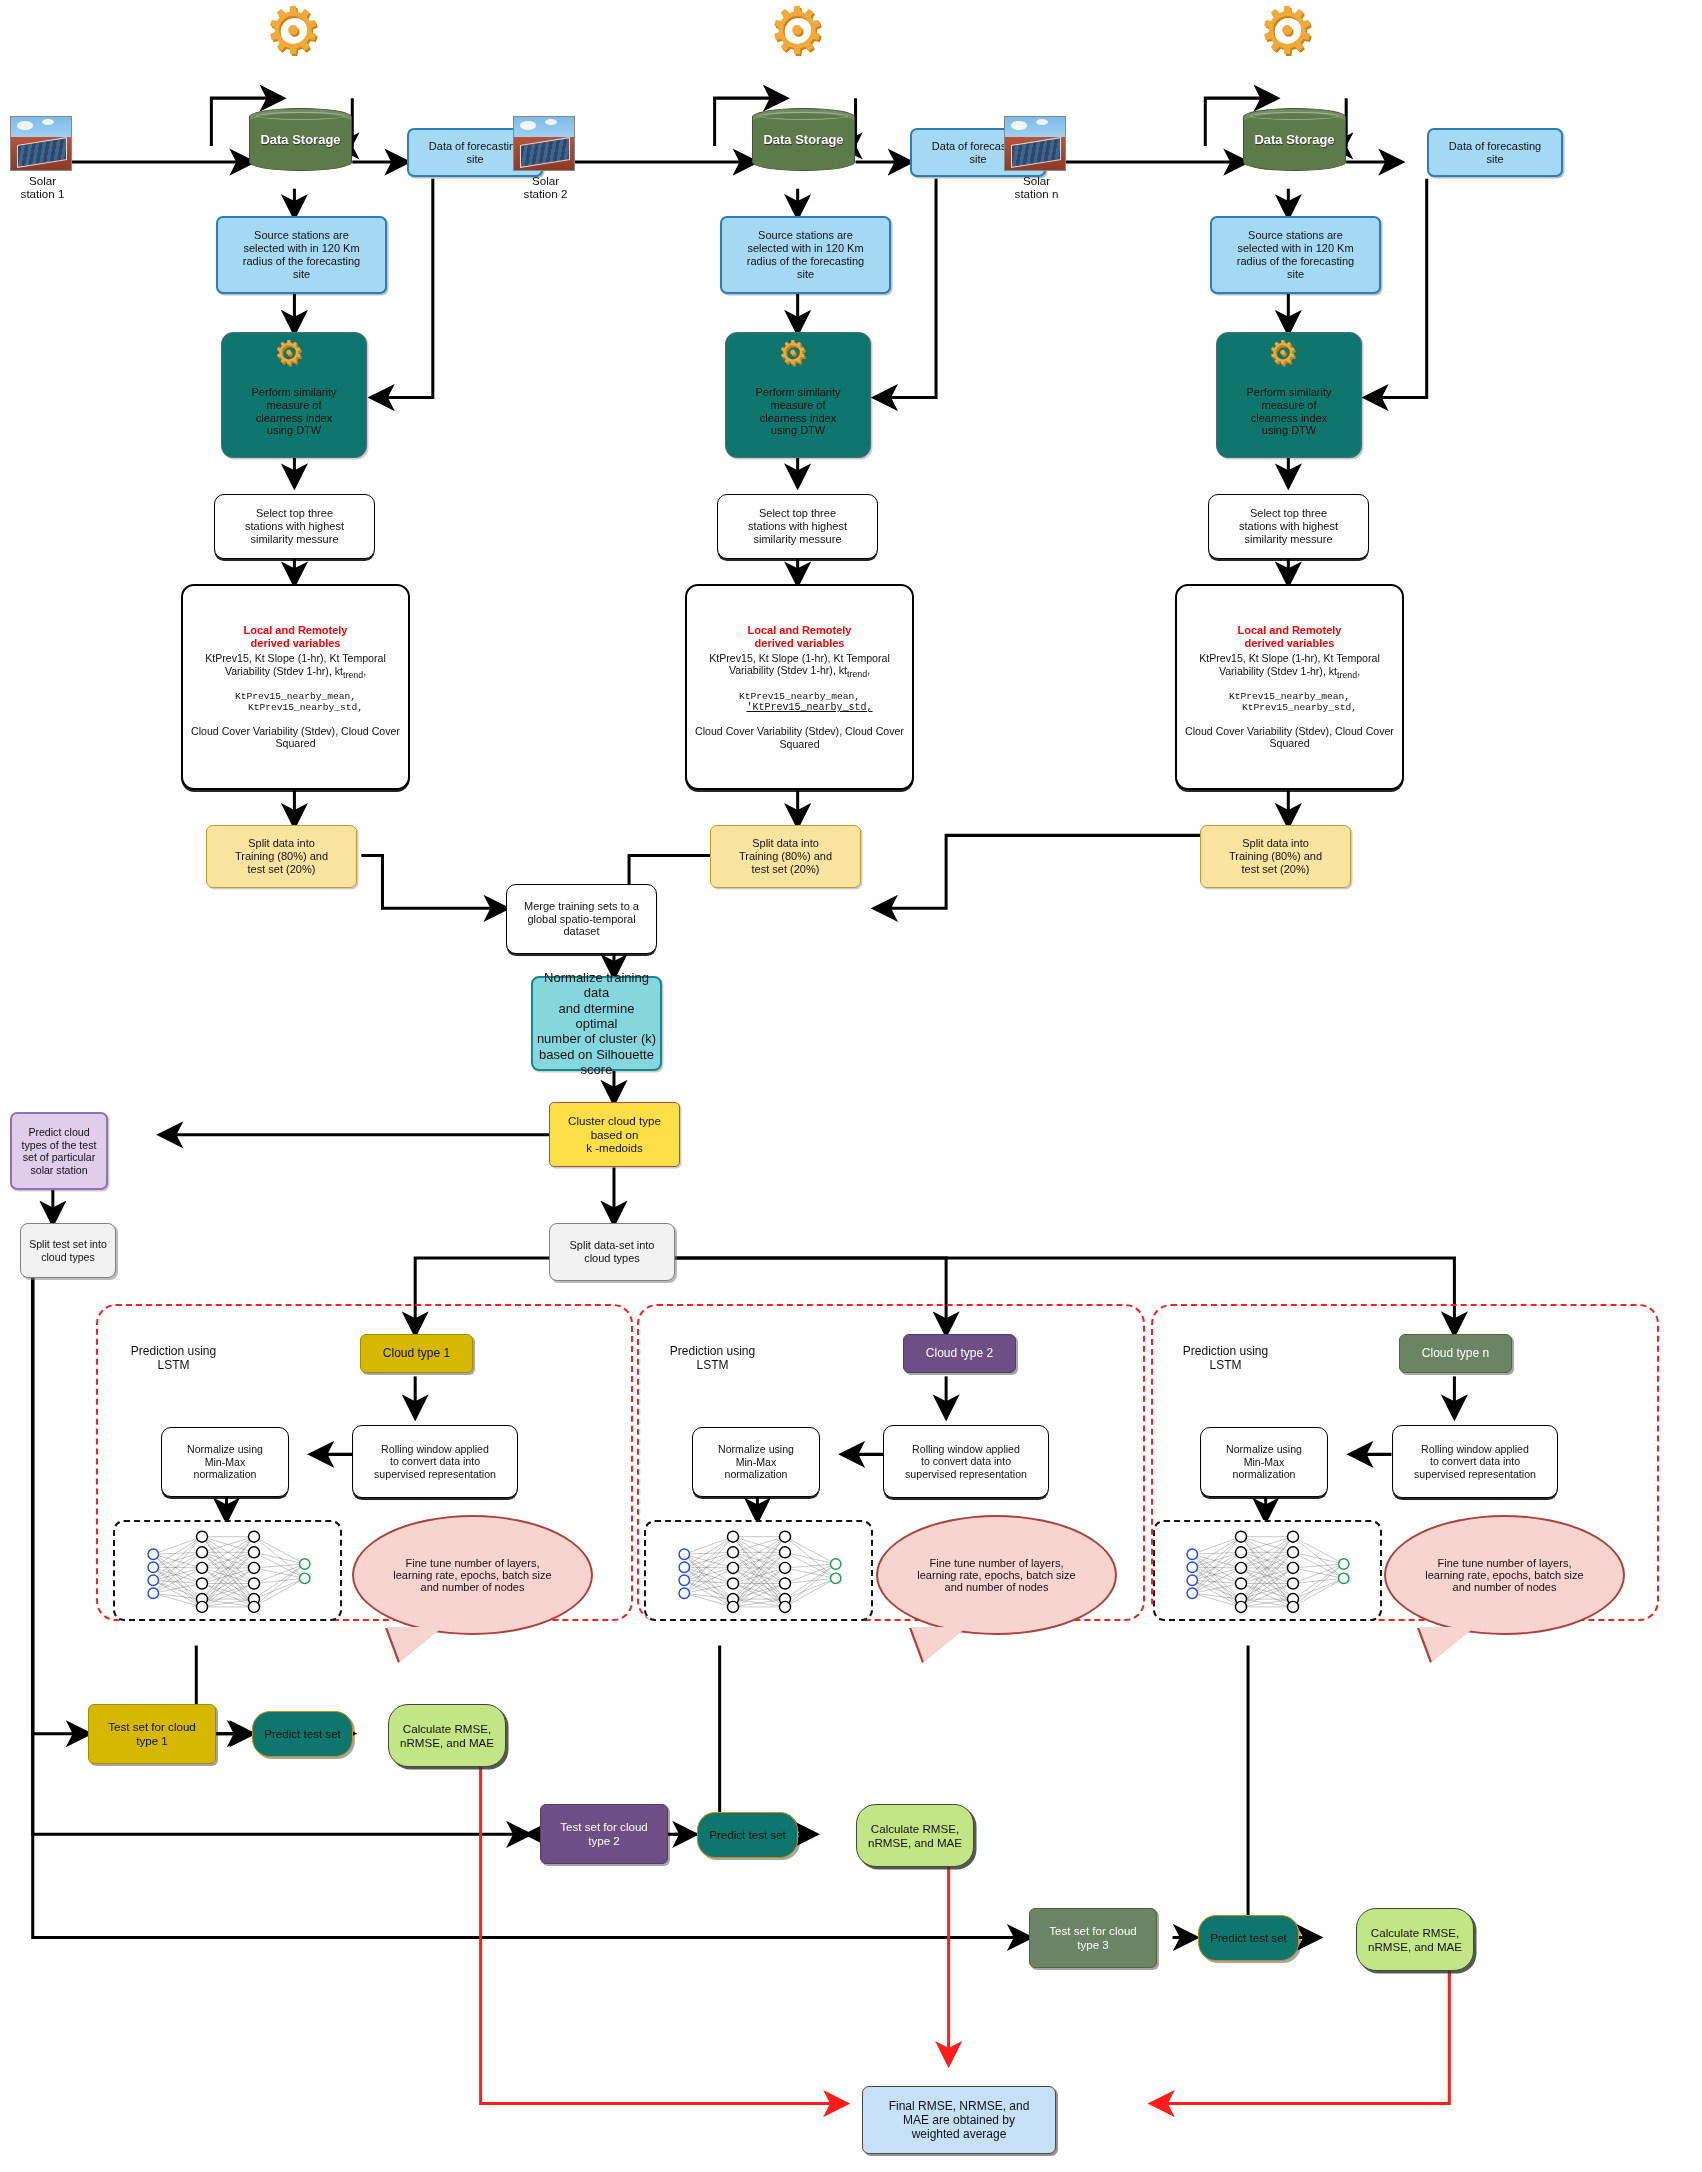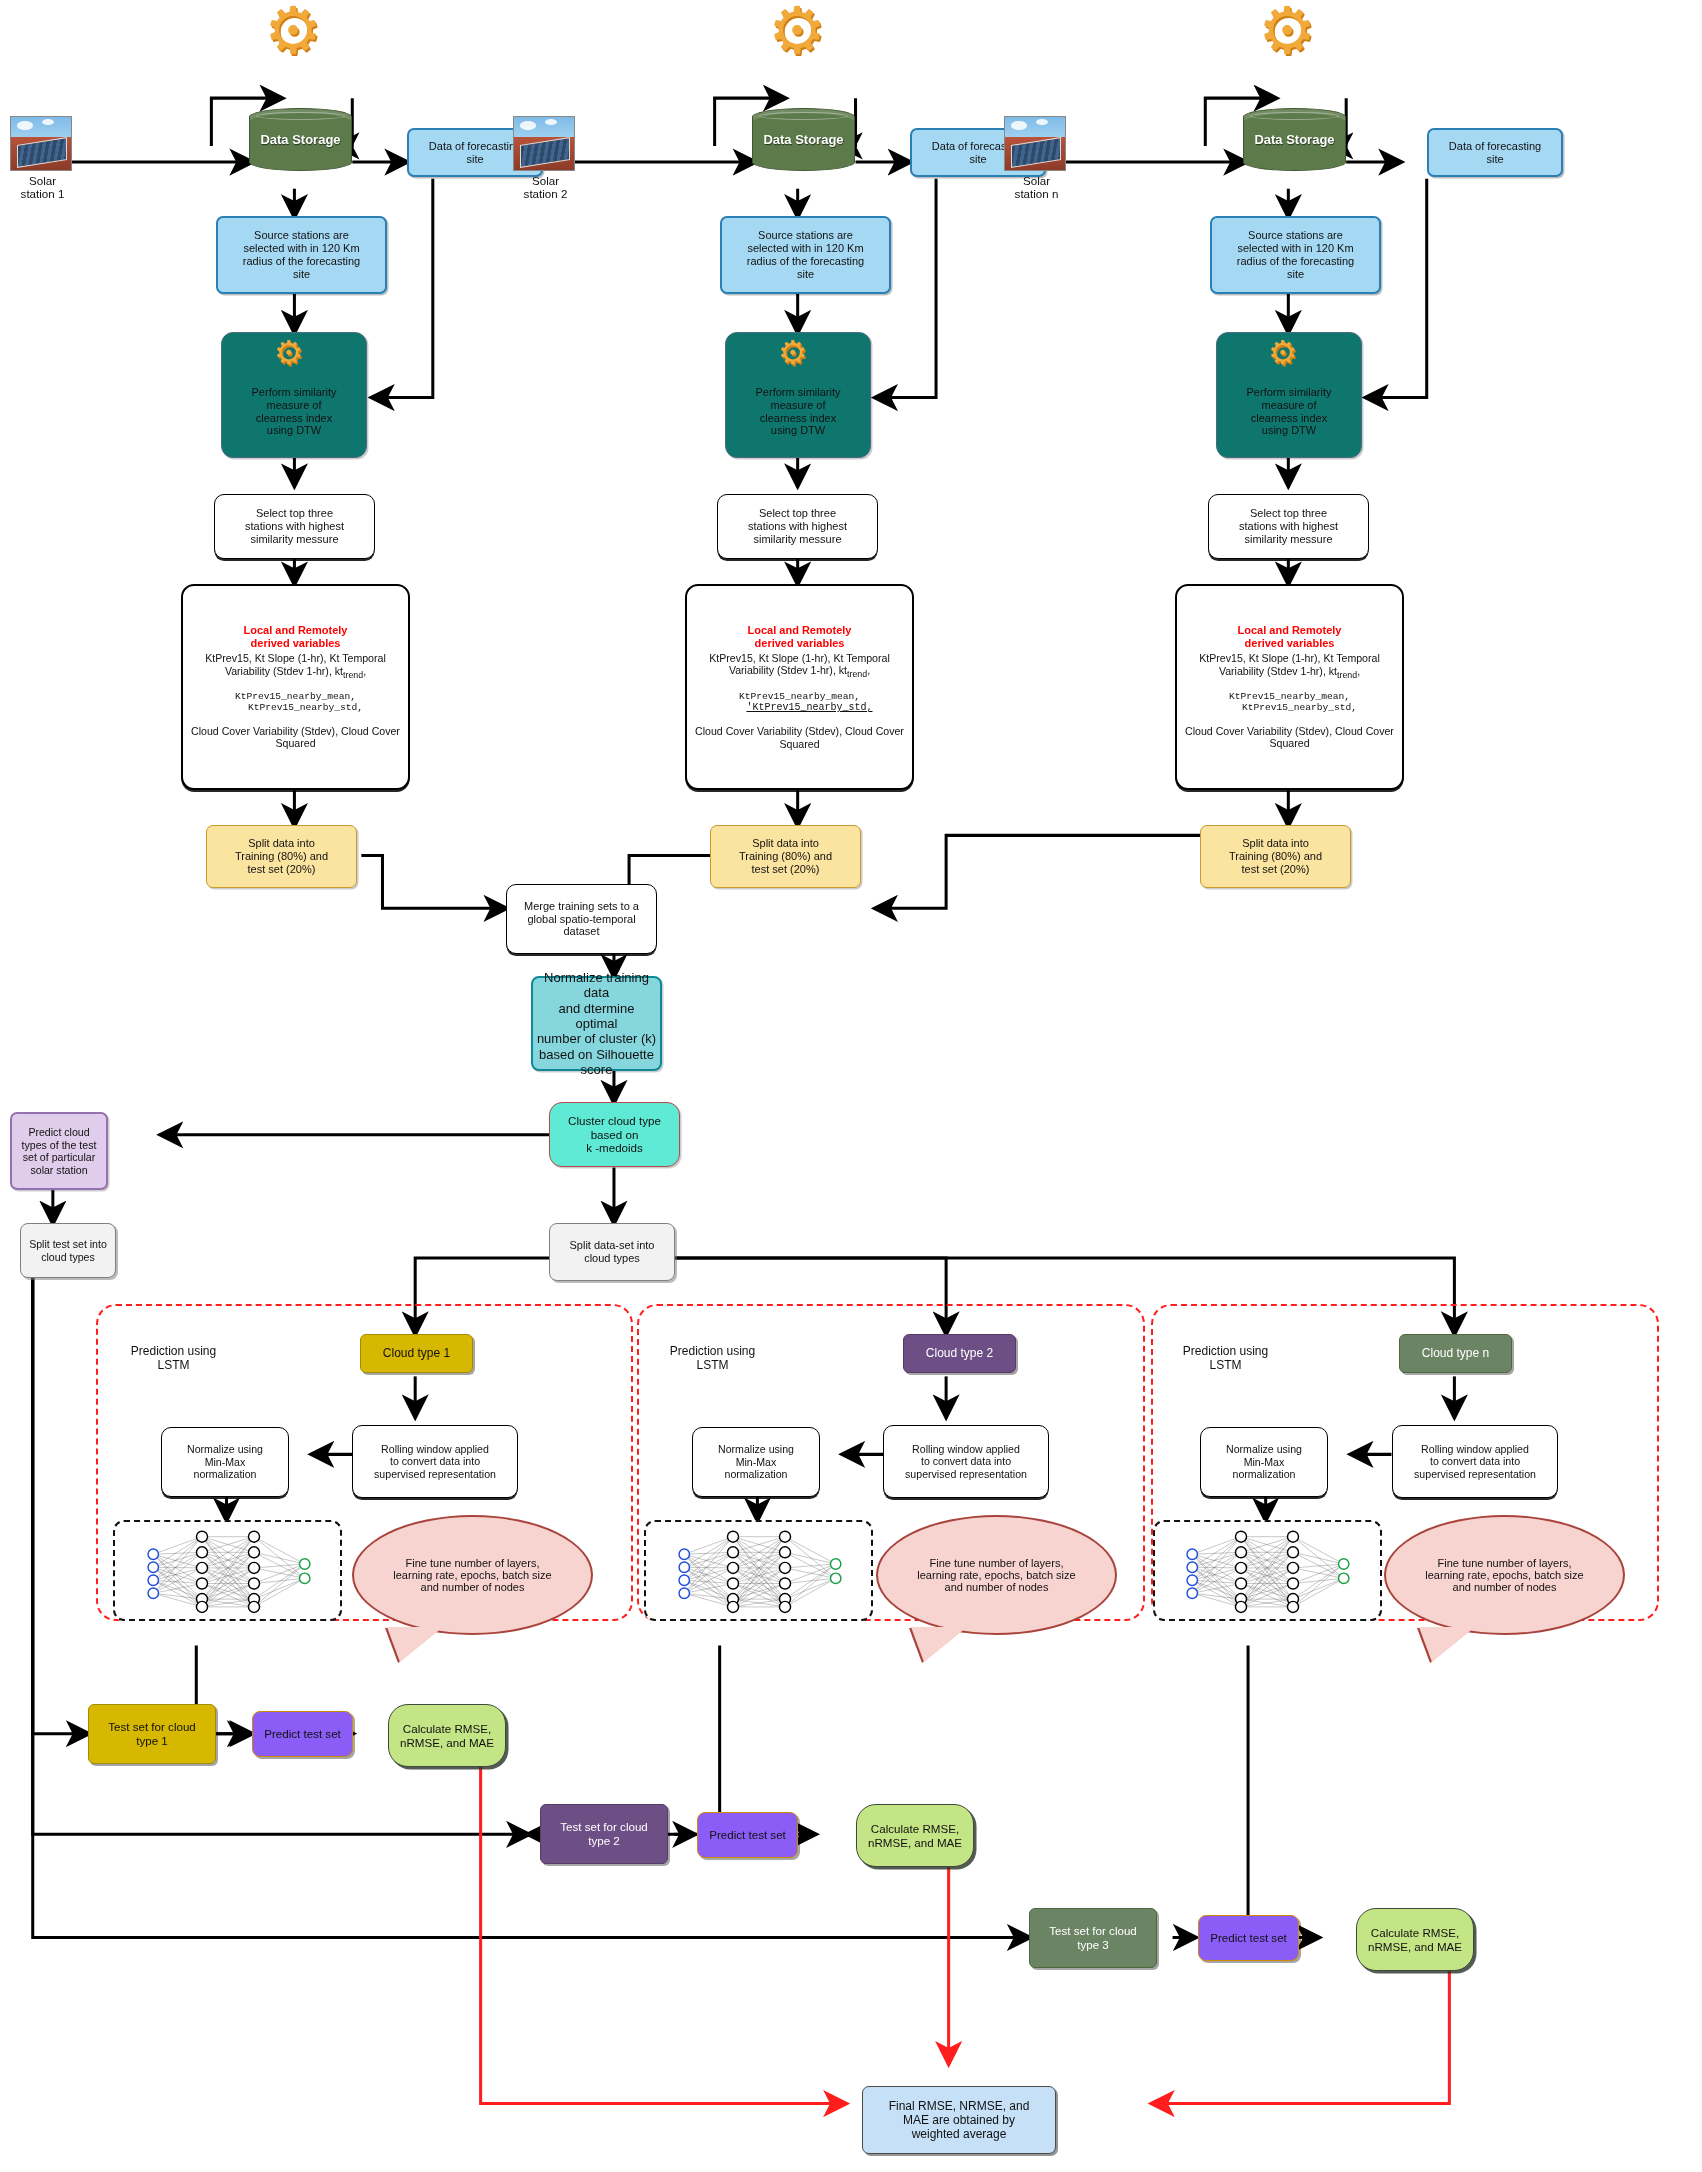--- a/index.html
+++ b/index.html
@@ -8,27 +8,27 @@
   .node{position:absolute;box-sizing:border-box;display:flex;align-items:center;justify-content:center;text-align:center;line-height:1.18;color:#111;}
   .node .inner{padding:2px 3px;width:100%;}
   
   .blue{background:#a5d8f3;border:2px solid #2a7fb5;border-radius:7px;box-shadow:1.5px 1.5px 0 rgba(0,0,0,.25);}
   .blueplain{background:#c5e0f7;border:1.5px solid #4a4a4a;border-radius:7px;box-shadow:2px 2px 0 rgba(60,60,60,.55);}
   .steel{background:#0f766e;border:1.5px solid #4c6b80;border-radius:12px;box-shadow:1.5px 1.5px 0 rgba(0,0,0,.2);}
   .white{background:#fff;border:2px solid #000;border-radius:13px;box-shadow:0 2.5px 0 -0.5px rgba(0,0,0,.85);}
   .whiteS{background:#fff;border:1.5px solid #000;border-radius:10px;box-shadow:0 2.5px 0 -0.5px rgba(0,0,0,.85);margin-top:8px;}
   .yellowish{background:#fbe3a0;border:1.5px solid #c79a2a;border-radius:7px;box-shadow:1.5px 1.5px 0 rgba(0,0,0,.2);}
   .teal{background:#86d6dd;border:2px solid #0e8a94;border-radius:8px;box-shadow:1.5px 1.5px 0 rgba(0,0,0,.2);}
-  .pink{background:#5eead4;border:1.5px solid #b54a4a;border-radius:13px;box-shadow:1.5px 1.5px 0 rgba(0,0,0,.2);}
+  .pink{background:#fde047;border:1.5px solid #b54a4a;border-radius:5px;box-shadow:1.5px 1.5px 0 rgba(0,0,0,.2);}
   .purple{background:#e0cdec;border:2px solid #9472b0;border-radius:7px;box-shadow:1.5px 1.5px 0 rgba(0,0,0,.2);}
   .graybox{background:#f2f2f2;border:1.5px solid #808080;border-radius:8px;box-shadow:2px 2px 0 rgba(120,120,120,.5);}
   .gold{background:#d6b800;border:1.5px solid #a38c00;border-radius:6px;box-shadow:2px 2px 0 rgba(0,0,0,.35);color:#111;}
   .violet{background:#6e4f85;border:1.5px solid #543c66;border-radius:6px;box-shadow:2px 2px 0 rgba(0,0,0,.35);color:#fff;margin-left:12px;}
   .olive{background:#6b8464;border:1.5px solid #52663d;border-radius:6px;box-shadow:2px 2px 0 rgba(0,0,0,.35);color:#fff;}
-  .orange{background:#8b5cf6;border:1.5px solid #cf8a06;border-radius:8px;box-shadow:2px 2px 0 rgba(0,0,0,.35);}
+  .orange{background:#0f766e;border:1.5px solid #cf8a06;border-radius:18px;box-shadow:2px 2px 0 rgba(0,0,0,.35);}
   .lgreen{background:#c4e585;border:1.5px solid #3d4a3d;border-radius:20px;box-shadow:2.5px 2.5px 0 rgba(40,50,40,.8);}
   .cylinder{background:#5d7a4a;border:1px solid #3f5632;border-radius:50% / 14%;color:#fff;font-weight:bold;
             text-shadow:0.5px 0.5px 1px rgba(0,0,0,.6);box-shadow:inset 0 7px 0 -3px rgba(255,255,255,.15);}
   .cylinder::before{content:"";position:absolute;left:6%;right:6%;top:5%;height:10%;border:1px solid rgba(255,255,255,.35);border-radius:50%;}
   .plainlabel{position:absolute;text-align:center;color:#111;}
   .redtitle{color:#ff0000;font-weight:bold;}
   .mono{font-family:"Liberation Mono",monospace;}
   
   .redframe{position:absolute;border:2px dashed #ff1d1d;border-radius:20px;box-sizing:border-box;background:transparent;}
   .blackframe{position:absolute;border:2px dashed #111;border-radius:11px;box-sizing:border-box;background:#fff;}

